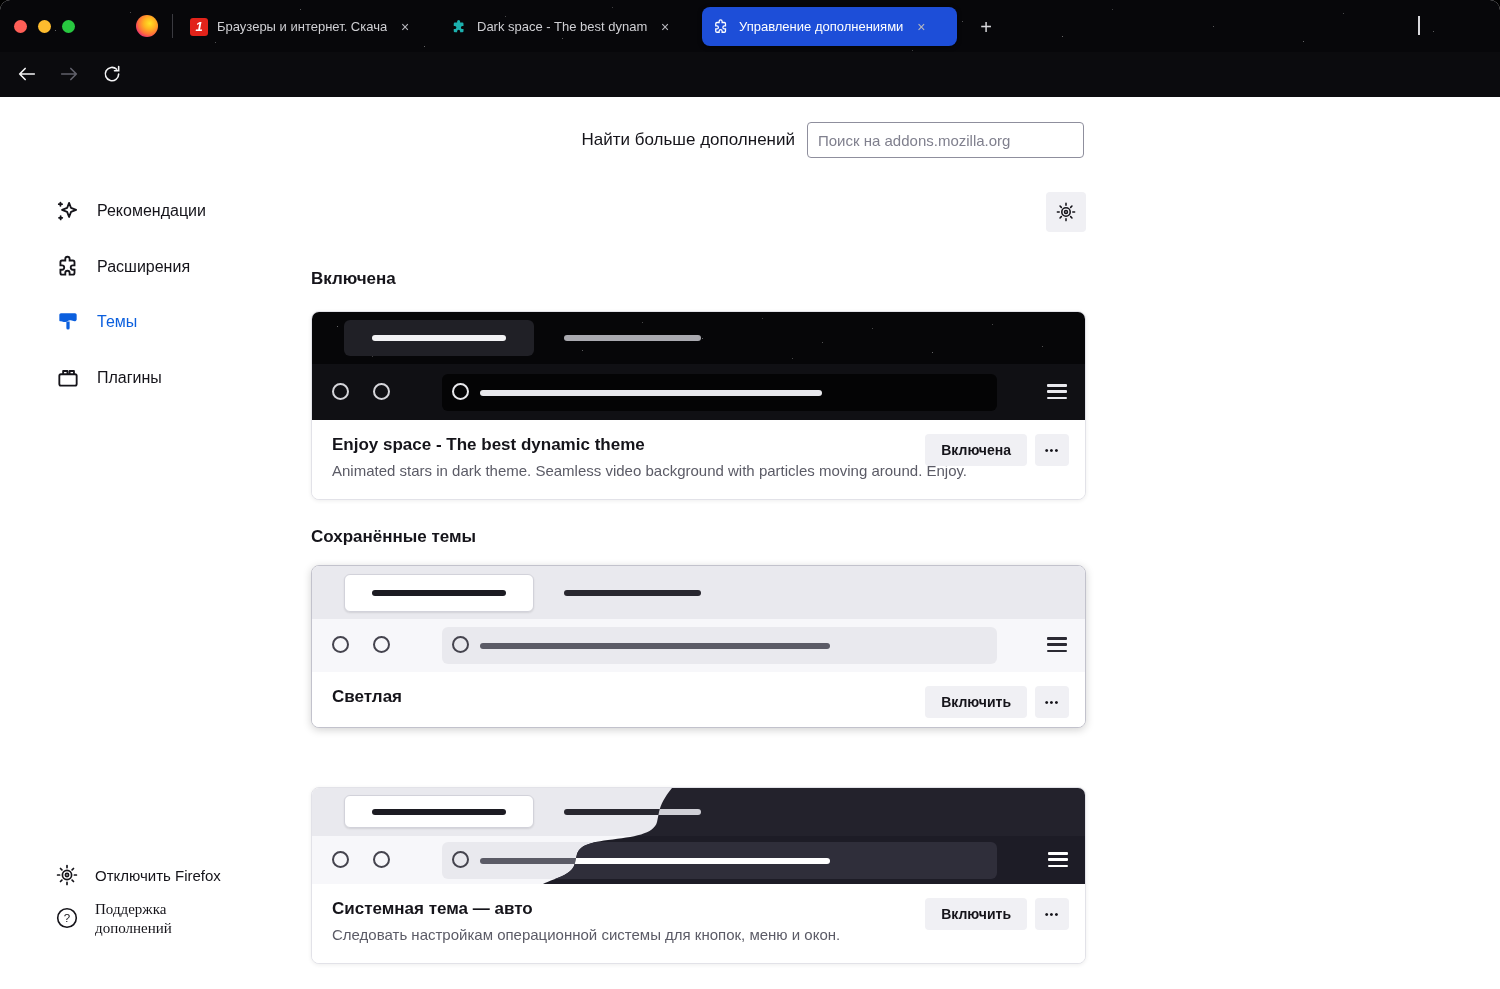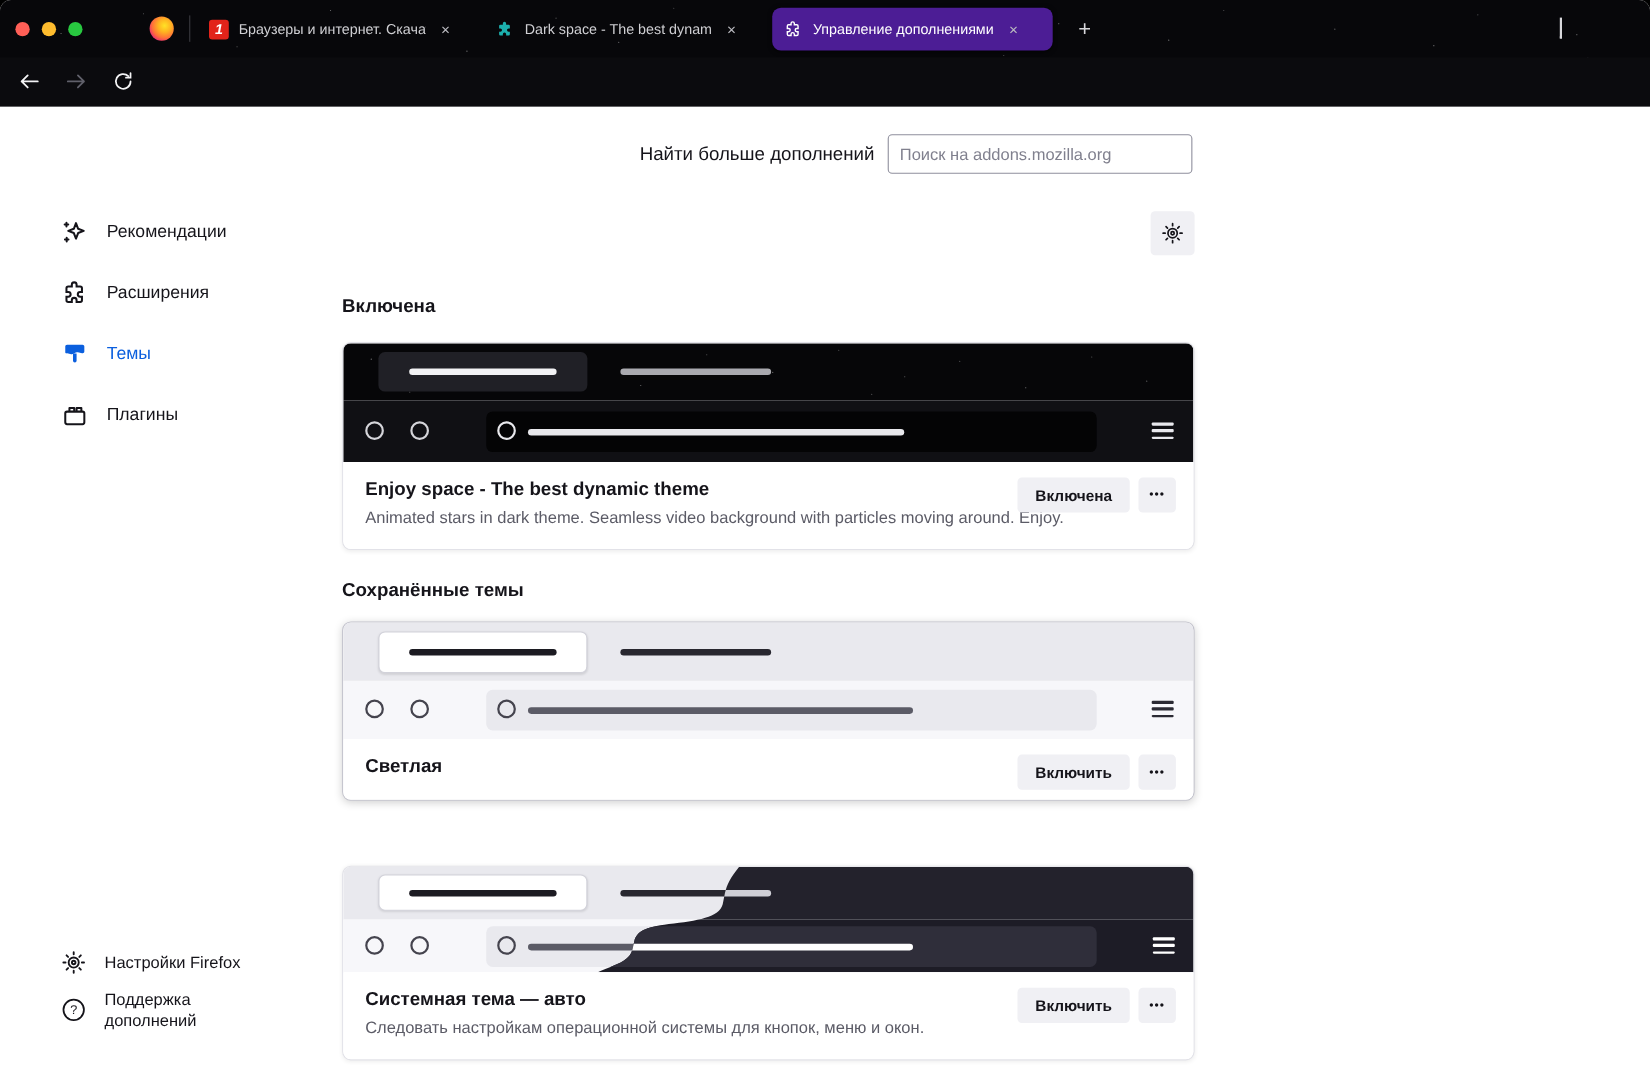--- a/index.html
+++ b/index.html
@@ -14,21 +14,21 @@
   .traffic{position:absolute;top:20px;width:13px;height:13px;border-radius:50%;}
   .t-red{left:14px;background:#ff5f57;} .t-yellow{left:38px;background:#febc2e;} .t-green{left:62px;background:#28c840;}
   .ffpin{position:absolute;left:136px;top:15px;width:22px;height:22px;border-radius:50%;
     background:radial-gradient(circle at 62% 38%, #ffe226 0%, #ffb320 30%, #ff7139 58%, #e31587 85%, #9059ff 100%);}
   .tabsep{position:absolute;left:172px;top:14px;width:1px;height:24px;background:#3a3a40;}
   .tab{position:absolute;top:8px;height:37px;display:flex;align-items:center;padding:0 10px;border-radius:8px;color:#cfcfd3;font-size:13px;}
   .tab .fav{width:18px;height:18px;margin-right:9px;flex:0 0 auto;}
   .tab .ttl{white-space:nowrap;overflow:hidden;max-width:170px;}
   .tab .cl{margin-left:10px;color:#b9b9bf;font-size:14px;padding:1px 4px;border-radius:4px;}
   .tab1{left:180px;width:250px;} .tab2{left:440px;width:252px;}
-  .tabactive{left:702px;width:255px;top:7px;height:39px;background:#4c1d95;color:#fff;box-shadow:0 1px 4px rgba(0,0,0,.6);}
+  .tabactive{left:702px;width:255px;top:7px;height:39px;background:#1d4ed8;color:#fff;box-shadow:0 1px 4px rgba(0,0,0,.6);}
   .fav-one{background:#e2231a;border-radius:3px;color:#fff;font-weight:bold;font-size:13px;display:flex;align-items:center;justify-content:center;font-style:italic;}
   .newtab{position:absolute;left:972px;top:13px;width:28px;height:28px;color:#d8d8dc;font-size:20px;display:flex;align-items:center;justify-content:center;border-radius:4px;}
   .alltabs{position:absolute;left:1418px;top:16px;width:24px;height:20px;}
   .chev{width:10px;height:10px;border-right:2px solid #d8d8dc;border-bottom:2px solid #d8d8dc;transform:rotate(45deg);margin:2px auto;}
   .navbtn{position:absolute;top:55px;width:38px;height:38px;display:flex;align-items:center;justify-content:center;border-radius:4px;}
   .urlbar{position:absolute;left:252px;top:57px;width:956px;height:35px;background:#030304;border-radius:4px;display:flex;align-items:center;padding:0 8px;}
   .idchip{display:flex;align-items:center;gap:6px;background:#38383f;border-radius:4px;height:26px;padding:0 9px;color:#f9f9fa;font-size:13px;}
   .idchip .mini{width:16px;height:16px;border-radius:50%;background:radial-gradient(circle at 62% 38%, #ffe226 0%, #ffb320 30%, #ff7139 58%, #e31587 85%, #9059ff 100%);}
   .urltext{color:#f9f9fa;font-size:15px;margin-left:12px;}
   .urlstar{margin-left:auto;}
@@ -40,21 +40,21 @@
   .content{position:absolute;left:0;top:97px;width:1500px;height:892px;background:#fff;color:#15141a;}
   .search-label{position:absolute;left:311px;top:33px;width:484px;text-align:right;font-size:17px;}
   .search-box{position:absolute;left:807px;top:25px;width:277px;height:36px;border:1px solid #8f8f9d;border-radius:4px;font-size:15px;padding:0 10px;color:#15141a;outline:none;}
   .search-box::placeholder{color:#80808e;}
 
   .side-item{position:absolute;left:55px;display:flex;align-items:center;gap:16px;font-size:16px;height:36px;}
   .side-item svg{flex:0 0 auto;}
   .side-active{color:#0b5fde;font-weight:400;}
   .foot-item{position:absolute;left:55px;display:flex;gap:16px;font-size:15px;align-items:center;}
   .foot-two{align-items:flex-start;}
-  .foot-two .lbl{width:120px;line-height:19px;}
+  .foot-two .lbl{width:120px;line-height:19px;font-family:Liberation Serif, serif;}
 
   .h1{position:absolute;left:311px;top:99px;font-size:24px;font-weight:400;}
   .gearbtn{position:absolute;left:1046px;top:95px;width:40px;height:40px;background:#f0f0f4;border-radius:4px;display:flex;align-items:center;justify-content:center;border:none;}
   .sechead{position:absolute;left:311px;font-size:17px;font-weight:700;}
 
   .card{position:absolute;left:311px;width:775px;border:1px solid #e2e2e8;border-radius:8px;overflow:hidden;background:#fff;box-shadow:0 1px 4px rgba(0,0,0,.07);}
   .card-strong{border:1px solid #c2c2cc;box-shadow:0 2px 8px rgba(0,0,0,.18);}
   .preview{position:relative;width:100%;overflow:hidden;}
   .meta{position:relative;padding:15px 20px 20px 20px;background:#fff;}
   .cname{font-size:17px;font-weight:700;}
@@ -250,21 +250,21 @@
     </div>
 
     <div class="foot-item" style="top:766px;">
       <svg width="24" height="24" viewBox="0 0 24 24">
           <g stroke="#15141a" stroke-width="1.7" fill="none" stroke-linecap="round">
             <circle cx="12" cy="12" r="4.6"></circle>
             <circle cx="12" cy="12" r="1.6"></circle>
             <path d="M12 4.6V2.6M12 21.4v-2M4.6 12h-2M21.4 12h-2M6.9 6.9L5.5 5.5M18.5 18.5l-1.4-1.4M17.1 6.9l1.4-1.4M5.5 18.5l1.4-1.4"></path>
           </g>
         </svg>
-      <span class="lbl">Настройки Firefox</span>
+      <span class="lbl">Отключить Firefox</span>
     </div>
     <div class="foot-item foot-two" style="top:803px;">
       <svg width="24" height="24" viewBox="0 0 24 24" style="margin-top:6px;">
           <circle cx="12" cy="12" r="9.3" fill="none" stroke="#15141a" stroke-width="1.6"></circle>
           <text x="12" y="16" text-anchor="middle" font-size="11.5" fill="#15141a" font-family="Liberation Sans, sans-serif">?</text>
         </svg>
       <span class="lbl">Поддержка дополнений</span>
     </div>
 
     <button class="gearbtn">

